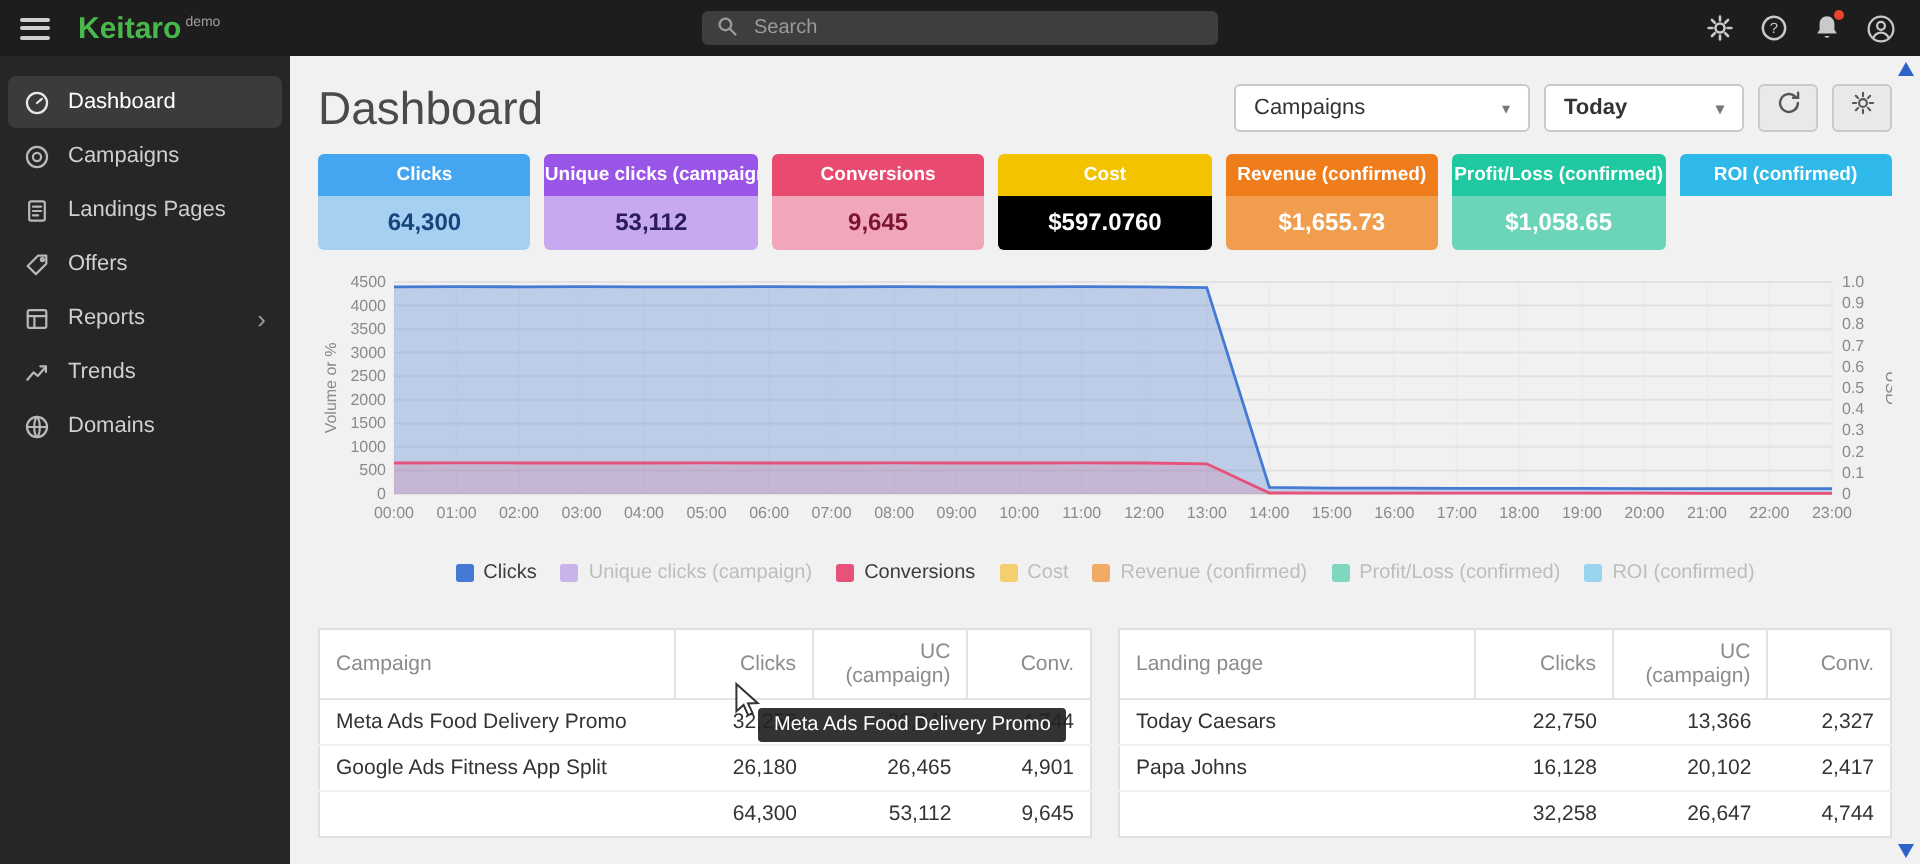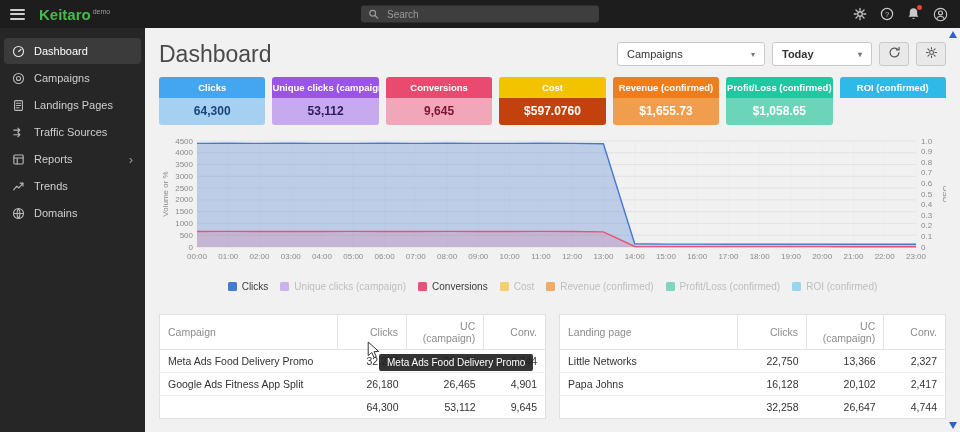--- a/index.html
+++ b/index.html
@@ -8,21 +8,21 @@
 
   
   .topbar{position:absolute;left:0;top:0;width:100%;height:28px;background:#1d1d1d;
     display:flex;align-items:center;z-index:5;}
   .hamburger{width:15px;height:11px;margin-left:10px;display:flex;flex-direction:column;
     justify-content:space-between;cursor:pointer;}
   .hamburger span{display:block;height:2px;background:#cfcfcf;border-radius:1px;}
   .brand{margin-left:14px;font-size:15px;font-weight:bold;color:#49b84c;}
   .brand sup{font-size:7px;color:#9e9e9e;font-weight:normal;margin-left:2px;}
   .search-wrap{position:absolute;left:50%;top:50%;transform:translate(-50%,-50%);
-    width:238px;height:17px;background:#3e3e3e;border-radius:3px;display:flex;
+    width:258px;height:17px;background:#3e3e3e;border-radius:3px;display:flex;
     align-items:center;padding:0 7px;box-sizing:border-box;}
   .search-input{background:transparent;border:none;outline:none;color:#ddd;font-size:10px;
     margin-left:6px;width:100%;font-family:inherit;}
   .search-input::placeholder{color:#9b9b9b;}
   .topbar-right{margin-left:auto;display:flex;align-items:center;gap:13px;margin-right:12px;}
   .tb-icon{position:relative;display:flex;cursor:pointer;}
   .badge-dot{position:absolute;top:-2px;right:-2px;width:5px;height:5px;border-radius:50%;background:#e8432c;}
 
   
   .sidebar{position:absolute;left:0;top:28px;bottom:0;width:145px;background:#262626;
@@ -161,24 +161,25 @@
           <svg width="13" height="13" viewBox="0 0 14 14">
             <rect x="2.8" y="1.8" width="8.4" height="10.4" rx="1"></rect>
             <path d="M4.8 4.6h4.4M4.8 7h4.4M4.8 9.4h2.8"></path>
           </svg>
         </span>
       <span>Landings Pages</span>
     </div>
     <div class="side-item">
       <span class="icon">
           <svg width="13" height="13" viewBox="0 0 14 14">
-            <path d="M1.9 4.4h6.6M6.3 2.2l2.2 2.2-2.2 2.2M1.9 9.4h6.6M6.3 7.2l2.2 2.2-2.2 2.2"></path>
-          </svg>
-        </span>
-      <span>Traffic Sources</span>
+            <path d="M7.6 1.9h4.4v4.4l-5.6 5.6L2 7.5z"></path>
+            <circle cx="9.9" cy="4.1" r="0.8"></circle>
+          </svg>
+        </span>
+      <span>Offers</span>
     </div>
     <div class="side-item">
       <span class="icon">
           <svg width="13" height="13" viewBox="0 0 14 14">
             <rect x="2" y="2.2" width="10" height="9.6" rx="1"></rect>
             <path d="M2 5.4h10M5.6 5.4v6.4"></path>
           </svg>
         </span>
       <span>Reports</span>
       <span class="chev">›</span>
@@ -239,21 +240,21 @@
       <div class="card">
         <div class="card-head" style="background: rgb(154, 85, 232);">Unique clicks (campaign)</div>
         <div class="card-value" style="background: rgb(198, 169, 238); color: rgb(42, 26, 94);">53,112</div>
       </div>
       <div class="card">
         <div class="card-head" style="background: rgb(232, 74, 112);">Conversions</div>
         <div class="card-value" style="background: rgb(242, 166, 186); color: rgb(122, 20, 48);">9,645</div>
       </div>
       <div class="card">
         <div class="card-head" style="background: rgb(243, 195, 0);">Cost</div>
-        <div class="card-value" style="background: #c2410c; color: rgb(255, 255, 255);">$597.0760</div>
+        <div class="card-value" style="background: #000000; color: rgb(255, 255, 255);">$597.0760</div>
       </div>
       <div class="card">
         <div class="card-head" style="background: rgb(239, 125, 28);">Revenue (confirmed)</div>
         <div class="card-value" style="background: rgb(240, 158, 78); color: rgb(255, 255, 255);">$1,655.73</div>
       </div>
       <div class="card">
         <div class="card-head" style="background: rgb(31, 200, 160);">Profit/Loss (confirmed)</div>
         <div class="card-value" style="background: rgb(107, 212, 185); color: rgb(255, 255, 255);">$1,058.65</div>
       </div>
       <div class="card">
@@ -434,21 +435,21 @@
           <thead>
             <tr>
               <th>Landing page</th>
               <th class="num">Clicks</th>
               <th class="num">UC (campaign)</th>
               <th class="num">Conv.</th>
             </tr>
           </thead>
           <tbody>
             <tr>
-              <td>Little Networks</td>
+              <td>Today Caesars</td>
               <td class="num">22,750</td>
               <td class="num">13,366</td>
               <td class="num">2,327</td>
             </tr>
             <tr>
               <td>Papa Johns</td>
               <td class="num">16,128</td>
               <td class="num">20,102</td>
               <td class="num">2,417</td>
             </tr>

